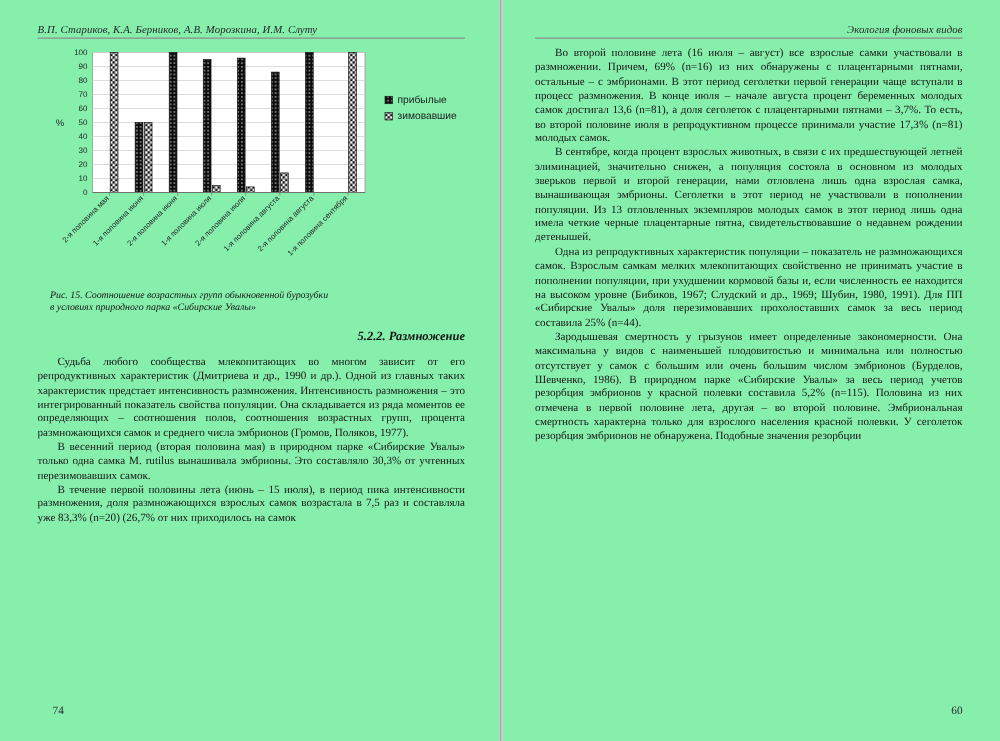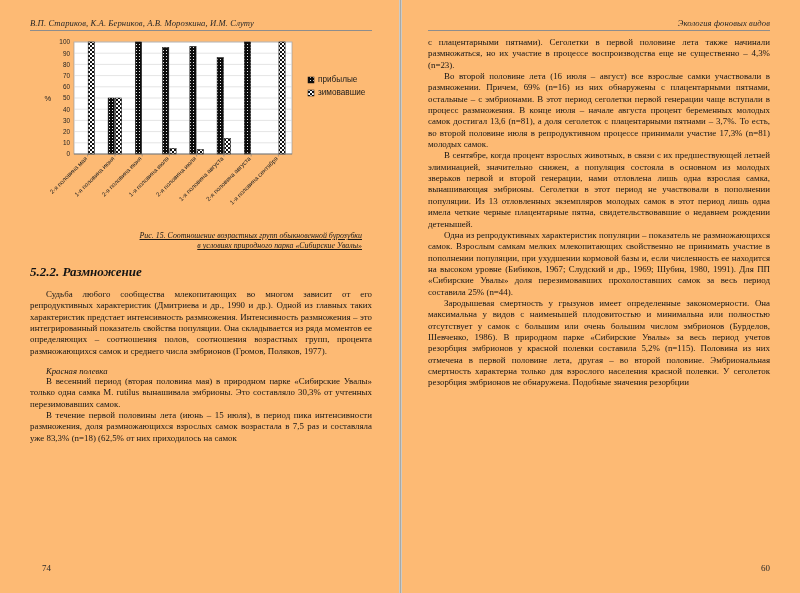--- a/index.html
+++ b/index.html
@@ -11,21 +11,21 @@
     overflow:hidden;
   }
   .spread{
     position:relative;
     width:800px;height:593px;
     display:flex;
     background:#b9b9b9;
   }
   .page{
     position:relative;
-    background:#fdba74;
+    background:#86efac;
     height:593px;
     box-sizing:border-box;
     overflow:hidden;
   }
   .page-left{ width:400px; padding:18px 28px 0 30px; }
   .page-right{ width:400px; padding:18px 30px 0 28px; }
 
   .gutter{
     position:absolute;left:399px;top:0;width:3px;height:593px;
     background:linear-gradient(to right,#dcdcd8,#a9a9a5,#dcdcd8);
@@ -56,24 +56,24 @@
     text-align:justify;
     text-justify:inter-word;
     color:#151515;
     margin:0;
     hyphens:manual;
   }
   .para.indent{ text-indent:16px; }
   .para.cont{ text-indent:0; }
 
   .secnum{
-    font-size:13px;
+    font-size:10px;
     font-weight:bold;
     font-style:italic;
-    text-align:left;
+    text-align:right;
     margin:12px 0 9px 0;
     color:#131313;
   }
   .subhead{
     font-size:8.7px;
     font-style:italic;
     margin:9px 0 0 16px;
     color:#151515;
   }
 
@@ -81,25 +81,24 @@
   .figure{ margin:6px 0 0 0; }
   .chart-wrap{
     position:relative;
     width:344px;height:190px;
     margin:0 auto;
   }
   .chart-svg{ display:block; }
   .figcaption{
     font-size:7.9px;
     font-style:italic;
-    text-align:right;
+    text-align:left;
     line-height:10.4px;
     color:#161616;
     margin:4px 10px 0 10px;
-    text-decoration:underline;
   }
 
   
   .folio{
     position:absolute;
     bottom:20px;
     font-size:9px;
     color:#2a2a2a;
   }
   .folio-left{ left:30px;margin-left:12px; }
@@ -212,36 +211,34 @@
       <div class="figcaption">
         <span>Рис. 15. Соотношение возрастных групп обыкновенной бурозубки</span><br>
         <span>в условиях природного парка «Сибирские Увалы»</span>
       </div>
     </div>
 
     <div class="secnum">5.2.2. Размножение</div>
 
     <p class="para indent">Судьба любого сообщества млекопитающих во многом зависит от его репродуктивных характеристик (Дмитриева и др., 1990 и др.). Одной из главных таких характеристик предстает интенсивность размножения. Интенсивность размножения – это интегрированный показатель свойства популяции. Она складывается из ряда моментов ее определяющих – соотношения полов, соотношения возрастных групп, процента размножающихся самок и среднего числа эмбрионов (Громов, Поляков, 1977).</p>
 
-    <div class="subhead">Красная полевка</div>
 
     <p class="para indent">В весенний период (вторая половина мая) в природном парке «Сибирские Увалы» только одна самка M. rutilus вынашивала эмбрионы. Это составляло 30,3% от учтенных перезимовавших самок.</p>
-    <p class="para indent">В течение первой половины лета (июнь – 15 июля), в период пика интенсивности размножения, доля размножающихся взрослых самок возрастала в 7,5 раз и составляла уже 83,3% (n=18) (62,5% от них приходилось на самок</p>
+    <p class="para indent">В течение первой половины лета (июнь – 15 июля), в период пика интенсивности размножения, доля размножающихся взрослых самок возрастала в 7,5 раз и составляла уже 83,3% (n=20) (26,7% от них приходилось на самок</p>
 
     <div class="folio folio-left">74</div>
   </div>
 
   <div class="gutter"></div>
 
   <div class="page page-right">
 
     <div class="runhead runhead-right">Экология фоновых видов</div>
     <div class="runrule"></div>
 
-    <p class="para cont">с плацентарными пятнами). Сеголетки в первой половине лета также начинали размножаться, но их участие в процессе воспроизводства еще не существенно – 4,3% (n=23).</p>
     <p class="para indent">Во второй половине лета (16 июля – август) все взрослые самки участвовали в размножении. Причем, 69% (n=16) из них обнаружены с плацентарными пятнами, остальные – с эмбрионами. В этот период сеголетки первой генерации чаще вступали в процесс размножения. В конце июля – начале августа процент беременных молодых самок достигал 13,6 (n=81), а доля сеголеток с плацентарными пятнами – 3,7%. То есть, во второй половине июля в репродуктивном процессе принимали участие 17,3% (n=81) молодых самок.</p>
     <p class="para indent">В сентябре, когда процент взрослых животных, в связи с их предшествующей летней элиминацией, значительно снижен, а популяция состояла в основном из молодых зверьков первой и второй генерации, нами отловлена лишь одна взрослая самка, вынашивающая эмбрионы. Сеголетки в этот период не участвовали в пополнении популяции. Из 13 отловленных экземпляров молодых самок в этот период лишь одна имела четкие черные плацентарные пятна, свидетельствовавшие о недавнем рождении детенышей.</p>
     <p class="para indent">Одна из репродуктивных характеристик популяции – показатель не размножающихся самок. Взрослым самкам мелких млекопитающих свойственно не принимать участие в пополнении популяции, при ухудшении кормовой базы и, если численность ее находится на высоком уровне (Бибиков, 1967; Слудский и др., 1969; Шубин, 1980, 1991). Для ПП «Сибирские Увалы» доля перезимовавших прохолоставших самок за весь период составила 25% (n=44).</p>
     <p class="para indent">Зародышевая смертность у грызунов имеет определенные закономерности. Она максимальна у видов с наименьшей плодовитостью и минимальна или полностью отсутствует у самок с большим или очень большим числом эмбрионов (Бурделов, Шевченко, 1986). В природном парке «Сибирские Увалы» за весь период учетов резорбция эмбрионов у красной полевки составила 5,2% (n=115). Половина из них отмечена в первой половине лета, другая – во второй половине. Эмбриональная смертность характерна только для взрослого населения красной полевки. У сеголеток резорбция эмбрионов не обнаружена. Подобные значения резорбции</p>
 
     <div class="folio folio-right">60</div>
   </div>
 
 </div>
 

